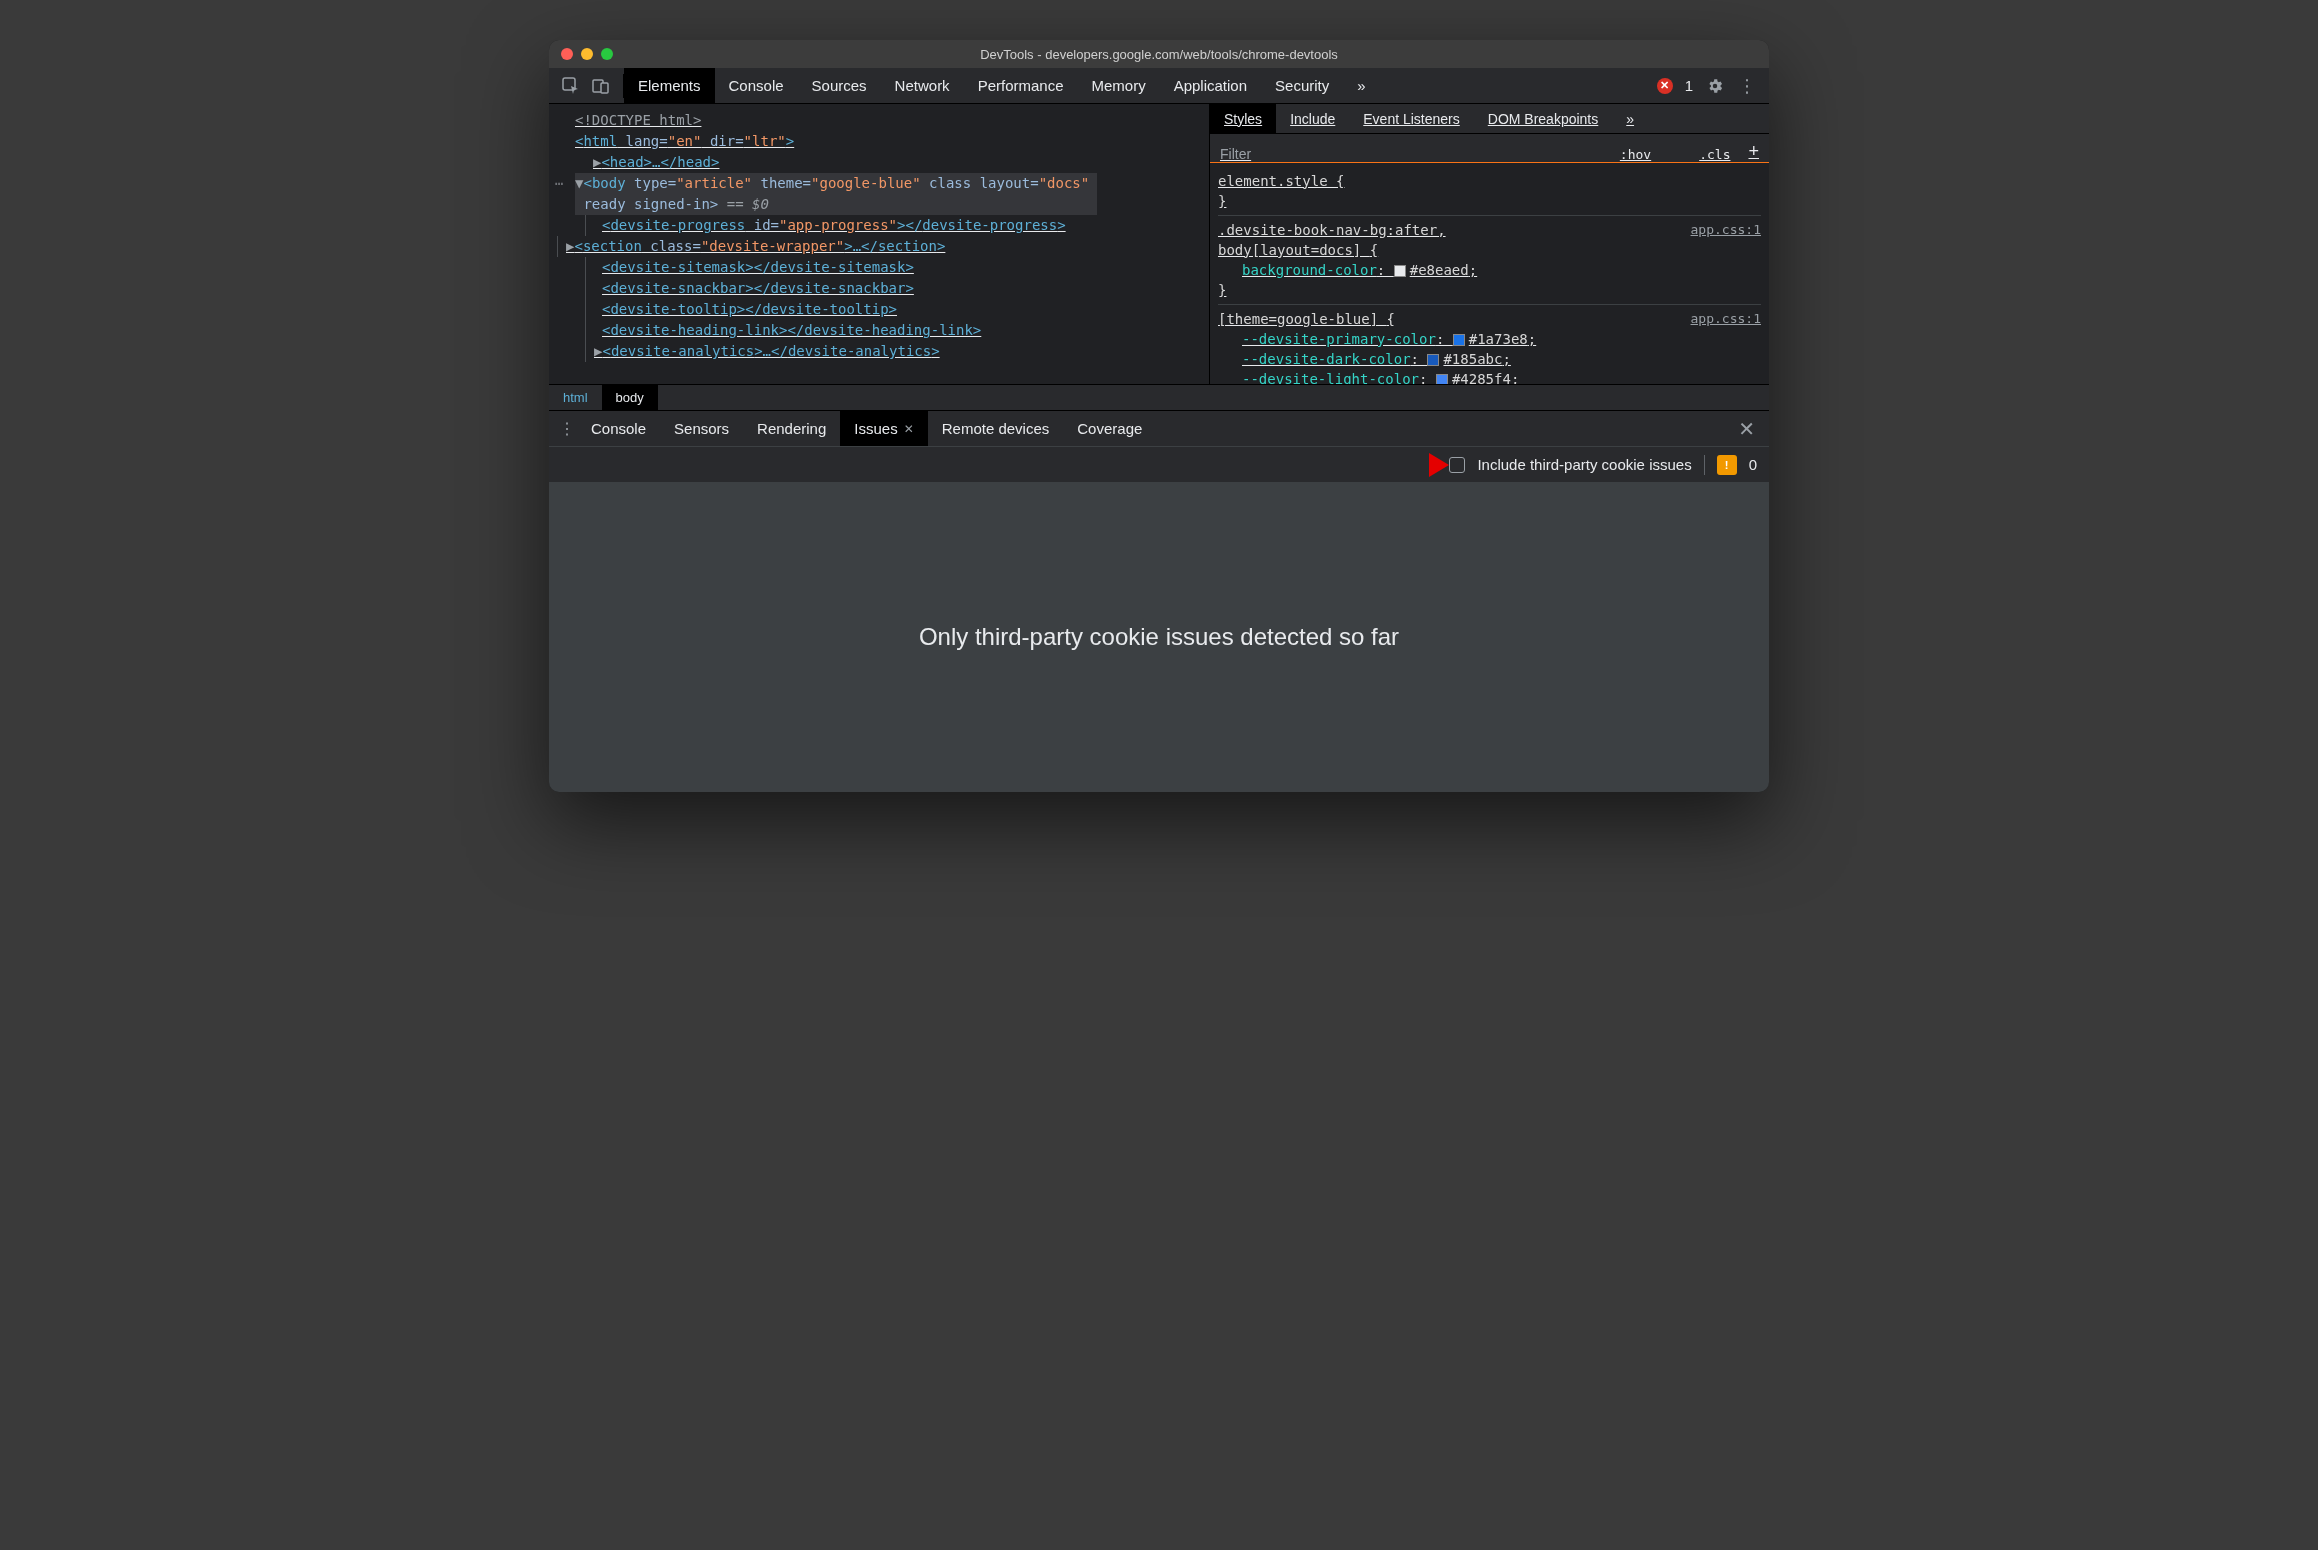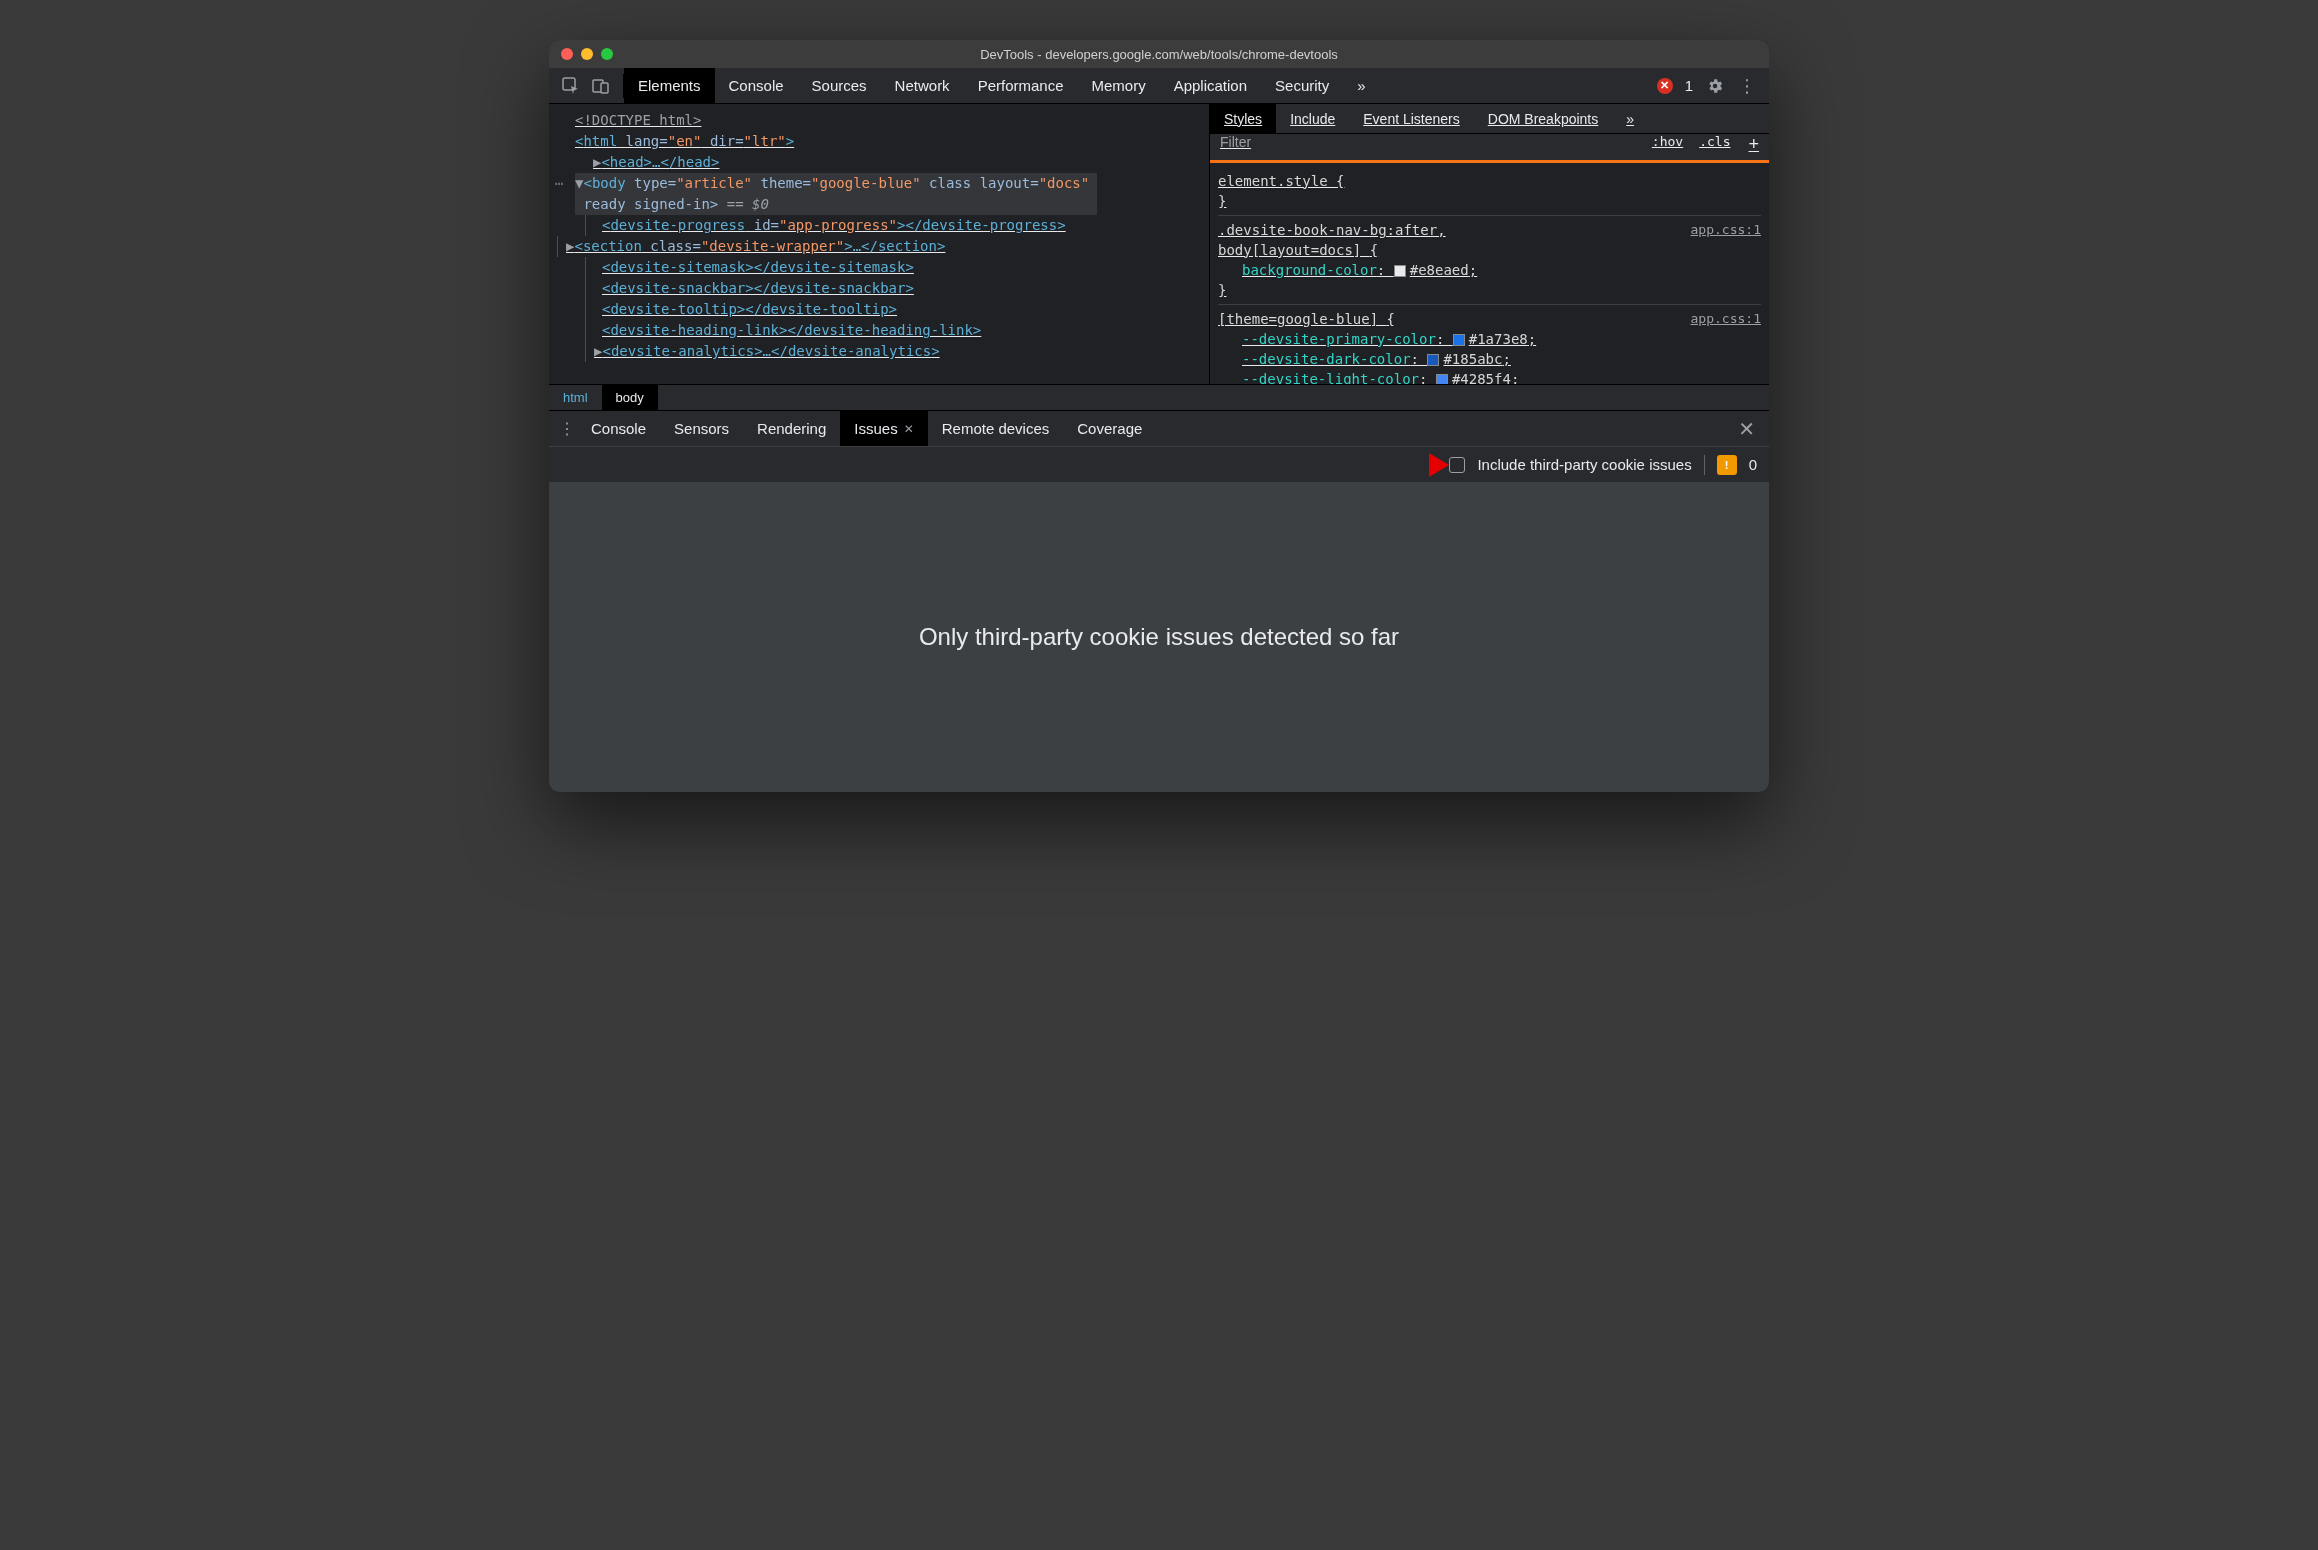--- a/index.html
+++ b/index.html
@@ -65,23 +65,23 @@
   .ind1{padding-left:18px;}
   .ind2{padding-left:36px;}
   .ind3{padding-left:40px;}
   .eq{color:#9aa0a6;font-style:italic;}
 
   
   .stylespanel{flex:1;background:#202124;display:flex;flex-direction:column;border-left:1px solid #000;}
   .subtabs{display:flex;height:32px;align-items:center;border-bottom:1px solid #000;background:#292a2d;}
   .subtab{padding:0 14px;height:100%;display:flex;align-items:center;color:#e8eaed;font-size:14px;cursor:pointer;}
   .subtab.active{background:#000;}
-  .filterrow{display:flex;align-items:flex-start;height:30px;border-bottom:3px solid #f97316;background:#292a2d;}
+  .filterrow{display:flex;align-items:flex-end;height:30px;border-bottom:1px solid #f97316;background:#292a2d;}
   .filterin{flex:1;padding:0 10px;color:#9aa0a6;font-size:14px;}
-  .hov{padding:0 8px;font-family:Menlo,monospace;font-size:13px;color:#e8eaed;}
+  .hov{padding:0 8px;font-family:Menlo,monospace;font-size:13px;color:#e8eaed;margin-left:32px;}
   .plus{padding:0 10px;color:#e8eaed;font-size:18px;}
   .rules{font-family:Menlo,Consolas,monospace;font-size:14px;line-height:20px;padding:4px 8px;overflow:hidden;}
   .rule{border-bottom:1px solid #3c4043;padding:4px 0;}
   .sel{color:#d7d7d7;margin-top:16px;}
   .brace{color:#d7d7d7;}
   .prop{color:#35d4c7;padding-left:24px;}
   .val{color:#d7d7d7;}
   .swatch{display:inline-block;width:12px;height:12px;border:1px solid #888;vertical-align:middle;margin-right:4px;}
   .src{float:right;color:#9aa0a6;text-decoration:underline;font-size:13px;}
 

